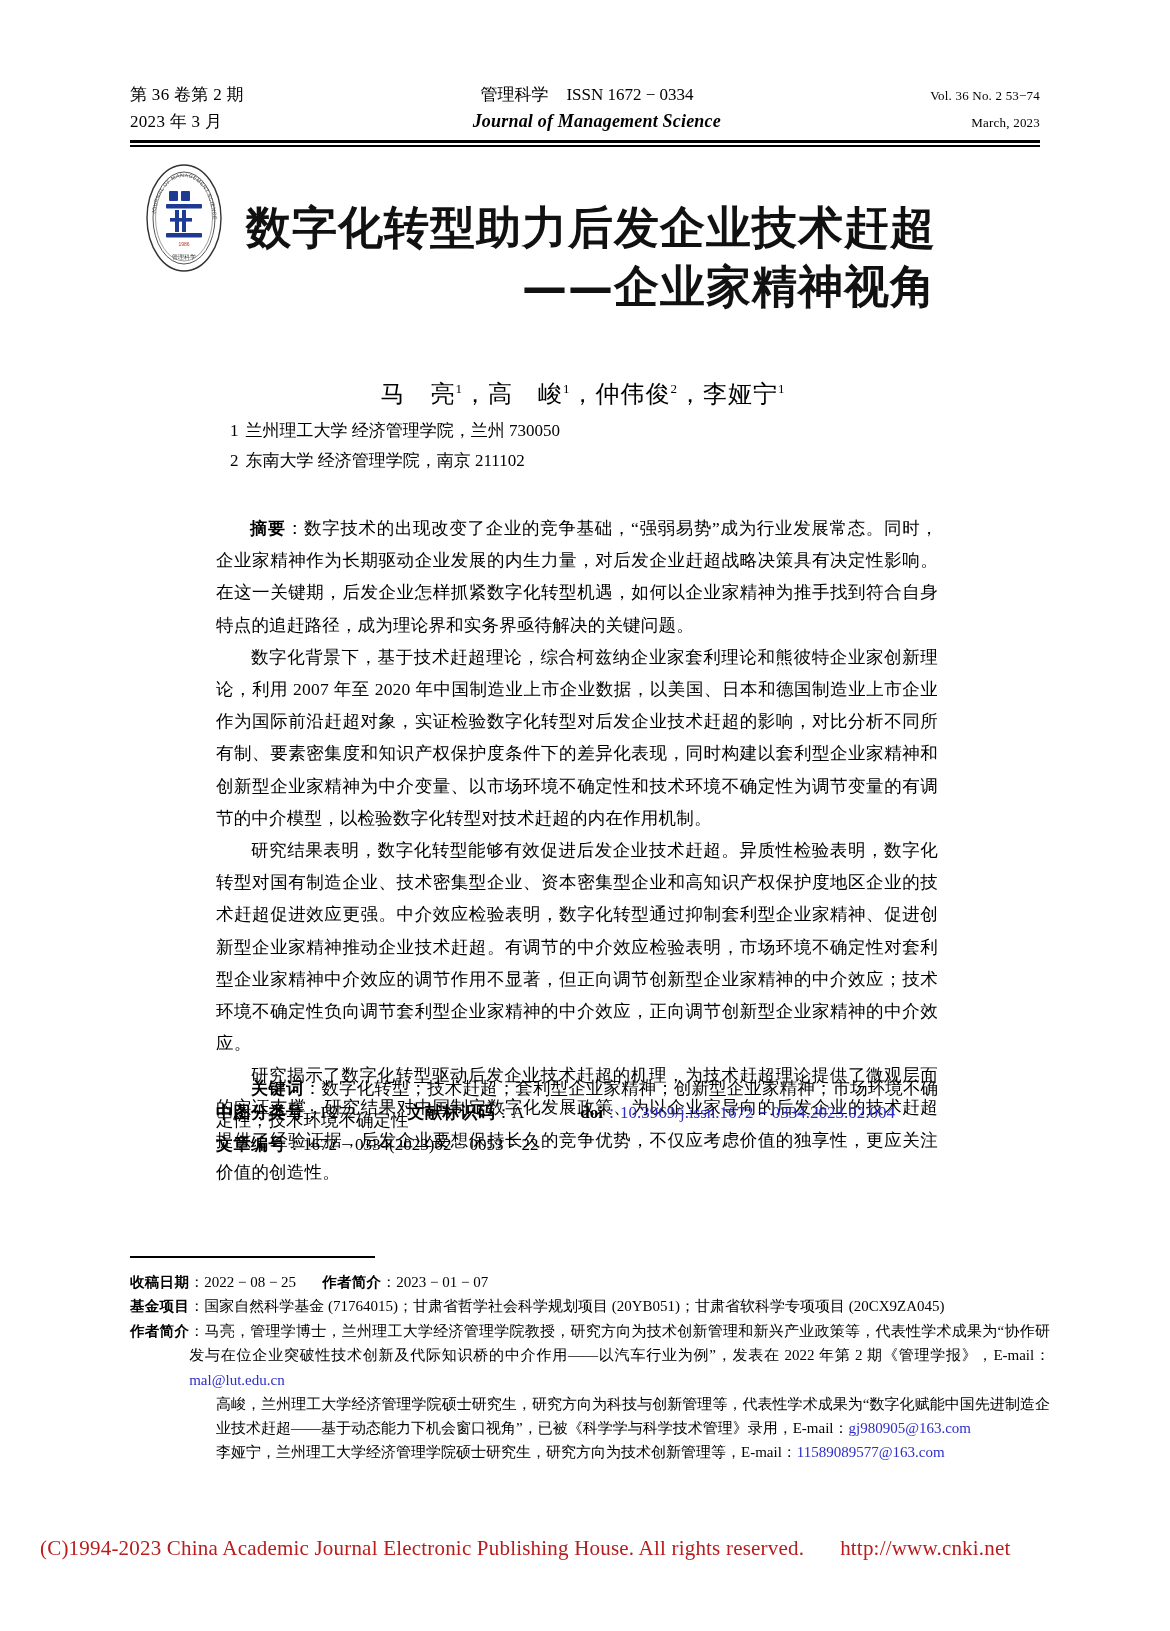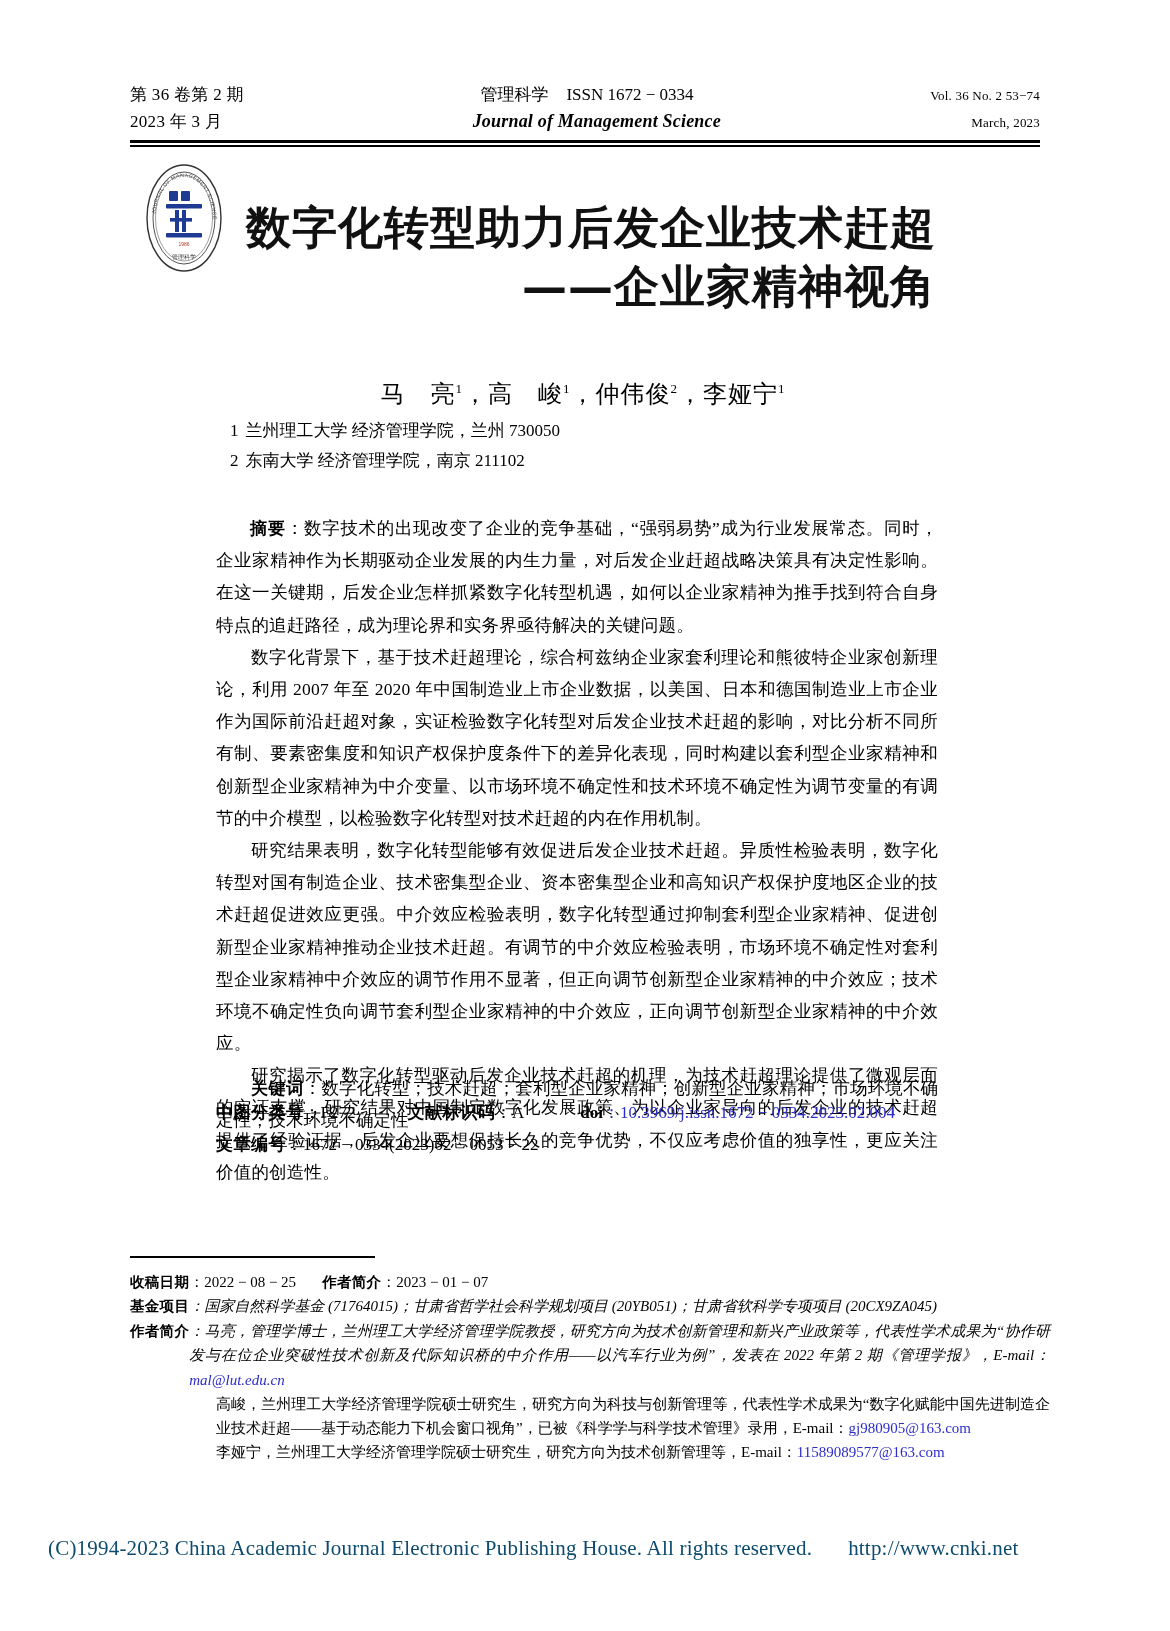--- a/index.html
+++ b/index.html
@@ -177,41 +177,41 @@
   }
   .fn-line { display: flex; align-items: baseline; }
   .fn-key {
     font-family: "DejaVu Sans", sans-serif;
     font-weight: bold;
     font-size: 14.5px;
     white-space: nowrap;
     flex: 0 0 auto;
     letter-spacing: .3px;
   }
-  .fn-val { flex: 1 1 auto; font-style: italic; }
+  .fn-val { flex: 1 1 auto; }
   .fn-gap { display:inline-block; width: 26px; }
   .fn-para {
     margin: 0;
     text-align: justify;
     text-justify: inter-ideograph;
   }
   .fn-hang {
     margin-left: 86px;
   }
   .mail { color: #2c2cc8; }
   .fn-block { margin-bottom: 0; }
 
   
   .cnki {
     position: absolute;
-    left: 48px;
+    left: 40px;
     top: 1536px;
     width: 1090px;
     font-size: 21px;
-    color: #0c4a6e;
+    color: #b91c1c;
     letter-spacing: .2px;
   }
   .cnki-url { margin-left: 36px; }
 </style>
 </head>
 <body>
 
 <div class="page">
 
   <div class="journal-header">

